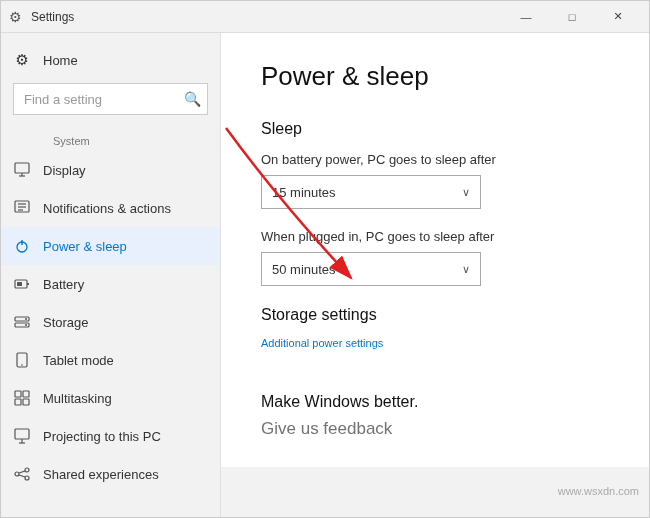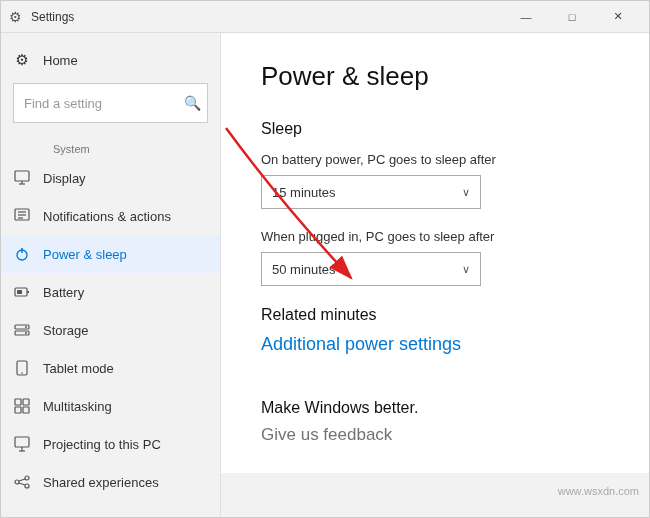--- a/index.html
+++ b/index.html
@@ -83,21 +83,21 @@
       border-right: 1px solid #e0e0e0;
     }
 
     .sidebar-search {
       margin: 4px 12px 12px 12px;
       position: relative;
     }
 
     .sidebar-search input {
       width: 100%;
-      height: 40px;
+      height: 32px;
       padding: 0 32px 0 10px;
       border: 1px solid #ccc;
       background: #fff;
       font-size: 13px;
       color: #333;
       outline: none;
     }
 
     .sidebar-search input::placeholder {
       color: #999;
@@ -204,21 +204,21 @@
     }
 
     .related-title {
       font-size: 16px;
       font-weight: 400;
       color: #111;
       margin-bottom: 10px;
     }
 
     .related-link {
-      font-size: 18px;
+      font-size: 11px;
       color: #0078d4;
       text-decoration: none;
       cursor: pointer;
       display: inline-block;
       margin-bottom: 20px;
     }
 
     .make-better-title {
       font-size: 16px;
       font-weight: 400;
@@ -410,21 +410,21 @@
 
         <div class="dropdown-wrapper">
           <p class="setting-label">When plugged in, PC goes to sleep after</p>
           <div class="dropdown">
             <span>50 minutes</span>
             <span class="dropdown-chevron">∨</span>
           </div>
         </div>
 
         
-        <h2 class="related-title">Related minutes</h2>
+        <h2 class="related-title">Storage settings</h2>
         <a class="related-link">Additional power settings</a>
 
         
         <h2 class="make-better-title">Make Windows better.</h2>
         <a class="feedback-link">Give us feedback</a>
       </div>
 
       <svg class="red-arrow" xmlns="http://www.w3.org/2000/svg">
 
         <defs>

